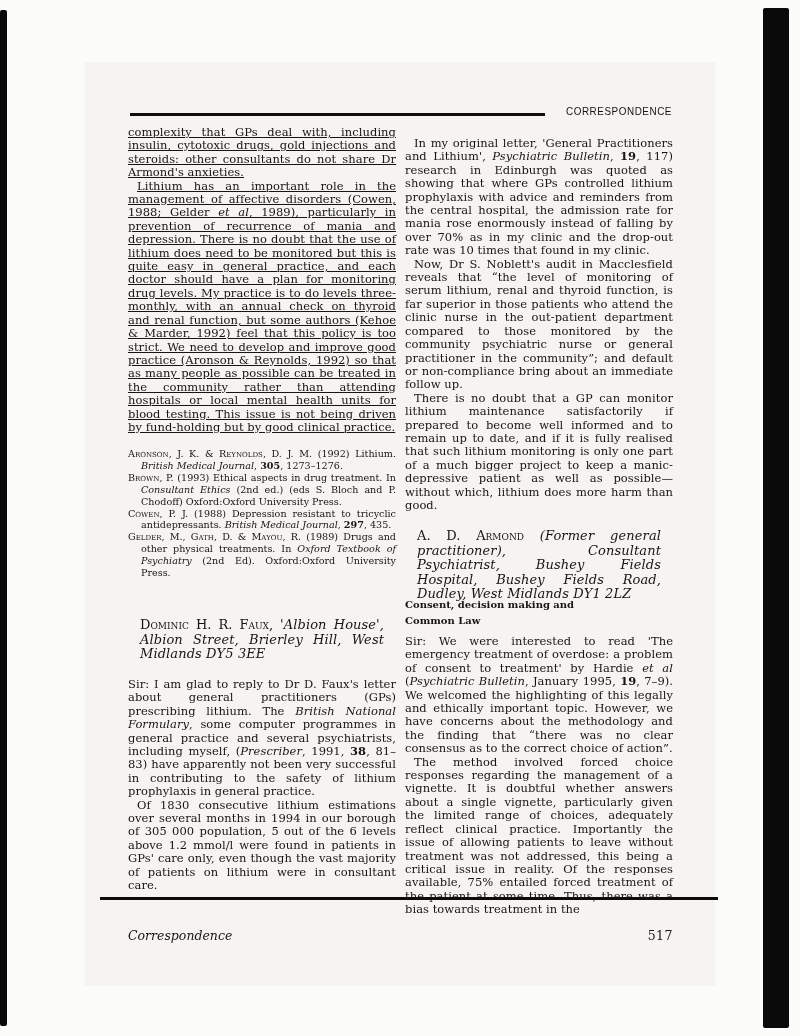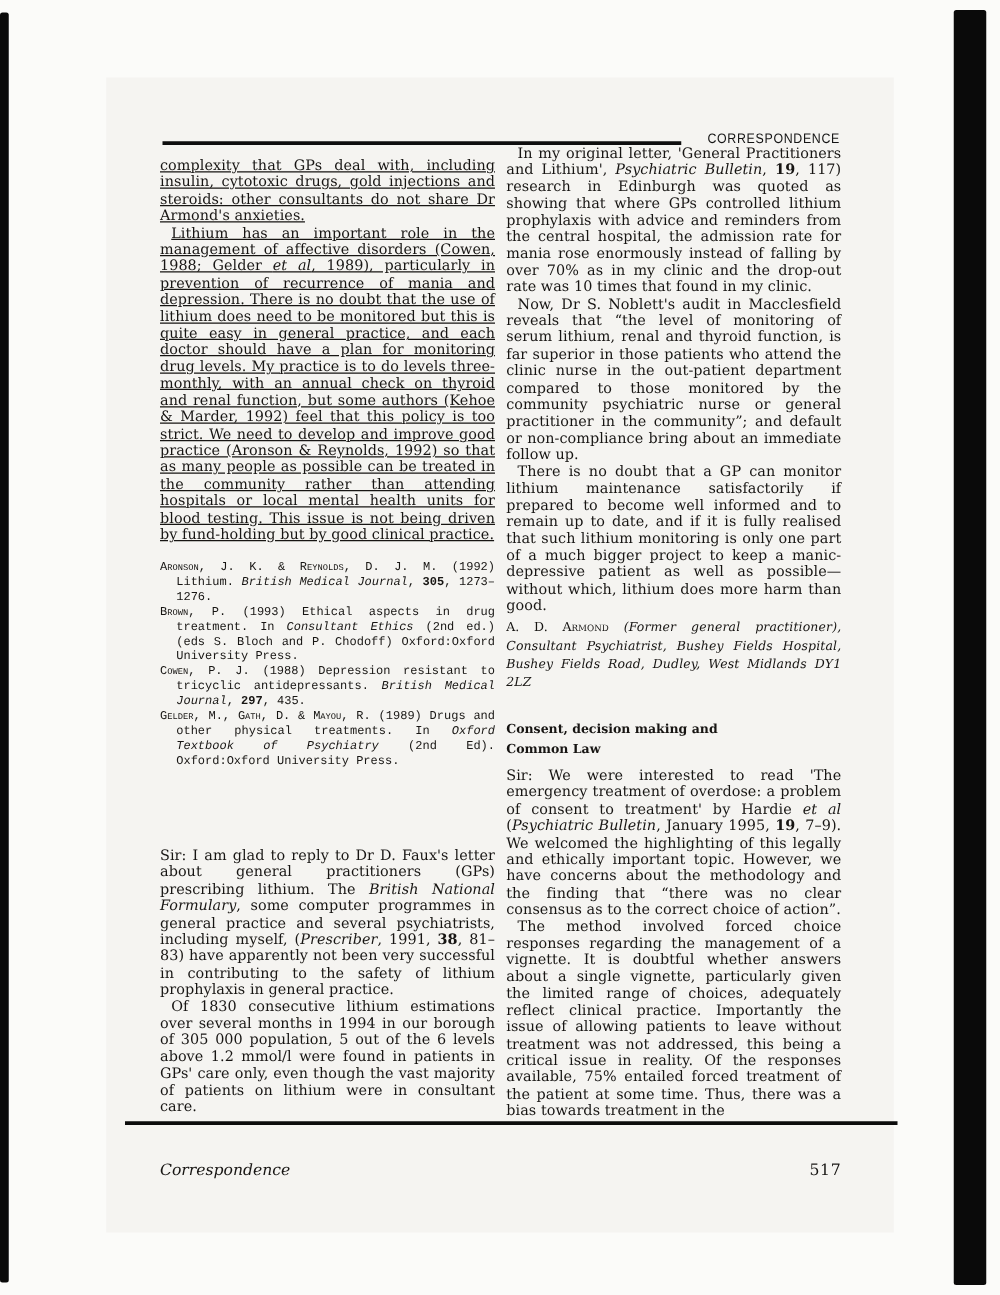--- a/index.html
+++ b/index.html
@@ -18,32 +18,32 @@
   #rule-top{position:absolute;left:130px;top:113px;width:415px;height:3px;background:#0e0e0e;}
   #corr-label{
     position:absolute;left:430px;top:105px;width:242px;
     text-align:right;
     font-family:"Liberation Sans", sans-serif;
     font-size:11px;letter-spacing:0.6px;color:#141414;
     transform:scaleX(0.9);transform-origin:100% 50%;
   }
   .col{position:absolute;width:268px;}
   #col-left{left:128px;top:126px;height:780px;}
-  #col-right{left:405px;top:116px;height:780px;}
+  #col-right{left:405px;top:137px;height:780px;}
   .blk{position:absolute;left:0;width:268px;}
   .para{
     margin:0;text-align:justify;text-indent:9px;
     font-size:11.5px;line-height:13.4px;
     letter-spacing:0.05px;
   }
   .para.flush{text-indent:0;}
   .refs{font-size:9.6px;line-height:11.9px;text-align:justify;}
   .ref{margin:0;padding-left:13px;text-indent:-13px;}
   .sc{font-variant:small-caps;}
-  .sig{font-size:10px;line-height:14.6px;text-align:justify;margin:0;}
+  .sig{font-size:13px;line-height:14.6px;text-align:justify;margin:12px;}
   .sig i{letter-spacing:0.1px;}
   .letter-heading{
     font-size:10px;line-height:15.5px;font-weight:bold;
     max-width:205px;margin:0 0 7px 0;
   }
   #rule-bottom{position:absolute;left:100px;top:897px;width:618px;height:3px;background:#0c0c0c;}
   #footer{
     position:absolute;left:128px;top:908px;width:545px;
     display:flex;justify-content:space-between;align-items:baseline;
   }
@@ -58,25 +58,28 @@
 <div id="bar-right" class="scan-bar"></div>
 
 <div id="rule-top"></div>
 <div id="corr-label">CORRESPONDENCE</div>
 
 <div id="col-left" class="col">
   <div class="blk" style="top:0;text-decoration:underline;">
     <p class="para flush">complexity that GPs deal with, including insulin, cytotoxic drugs, gold injections and steroids: other consultants do not share Dr Armond's anxieties.</p>
     <p class="para">Lithium has an important role in the management of affective disorders (Cowen, 1988; Gelder <i>et al</i>, 1989), particularly in prevention of recurrence of mania and depression. There is no doubt that the use of lithium does need to be monitored but this is quite easy in general practice, and each doctor should have a plan for monitoring drug levels. My practice is to do levels three-monthly, with an annual check on thyroid and renal function, but some authors (Kehoe &amp; Marder, 1992) feel that this policy is too strict. We need to develop and improve good practice (Aronson &amp; Reynolds, 1992) so that as many people as possible can be treated in the community rather than attending hospitals or local mental health units for blood testing. This issue is not being driven by fund-holding but by good clinical practice.</p>
   </div>
-  <div class="blk refs" style="top:322px;font-family:Liberation Mono, monospace;">
+  <div class="blk refs" style="top:322px;">
     <p class="ref"><span class="sc">Aronson</span>, J. K. &amp; <span class="sc">Reynolds</span>, D. J. M. (1992) Lithium. <i>British Medical Journal</i>, <b>305</b>, 1273–1276.</p>
     <p class="ref"><span class="sc">Brown</span>, P. (1993) Ethical aspects in drug treatment. In <i>Consultant Ethics</i> (2nd ed.) (eds S. Bloch and P. Chodoff) Oxford:Oxford University Press.</p>
     <p class="ref"><span class="sc">Cowen</span>, P. J. (1988) Depression resistant to tricyclic antidepressants. <i>British Medical Journal</i>, <b>297</b>, 435.</p>
     <p class="ref"><span class="sc">Gelder</span>, M., <span class="sc">Gath</span>, D. &amp; <span class="sc">Mayou</span>, R. (1989) Drugs and other physical treatments. In <i>Oxford Textbook of Psychiatry</i> (2nd Ed). Oxford:Oxford University Press.</p>
+  </div>
+  <div class="blk" style="top:480px;">
+    <p class="sig"><span class="sc">Dominic</span> H. R. <span class="sc">Faux</span>, <i>'Albion House', Albion Street, Brierley Hill, West Midlands DY5 3EE</i></p>
   </div>
   <div class="blk" style="top:552px;">
     <p class="para flush">Sir: I am glad to reply to Dr D. Faux's letter about general practitioners (GPs) prescribing lithium. The <i>British National Formulary</i>, some computer programmes in general practice and several psychiatrists, including myself, (<i>Prescriber</i>, 1991, <b>38</b>, 81–83) have apparently not been very successful in contributing to the safety of lithium prophylaxis in general practice.</p>
     <p class="para">Of 1830 consecutive lithium estimations over several months in 1994 in our borough of 305 000 population, 5 out of the 6 levels above 1.2 mmol/l were found in patients in GPs' care only, even though the vast majority of patients on lithium were in consultant care.</p>
   </div>
 </div>
 
 <div id="col-right" class="col">
   <div class="blk" style="top:0;">
     <p class="para">In my original letter, 'General Practitioners and Lithium', <i>Psychiatric Bulletin</i>, <b>19</b>, 117) research in Edinburgh was quoted as showing that where GPs controlled lithium prophylaxis with advice and reminders from the central hospital, the admission rate for mania rose enormously instead of falling by over 70% as in my clinic and the drop-out rate was 10 times that found in my clinic.</p>

